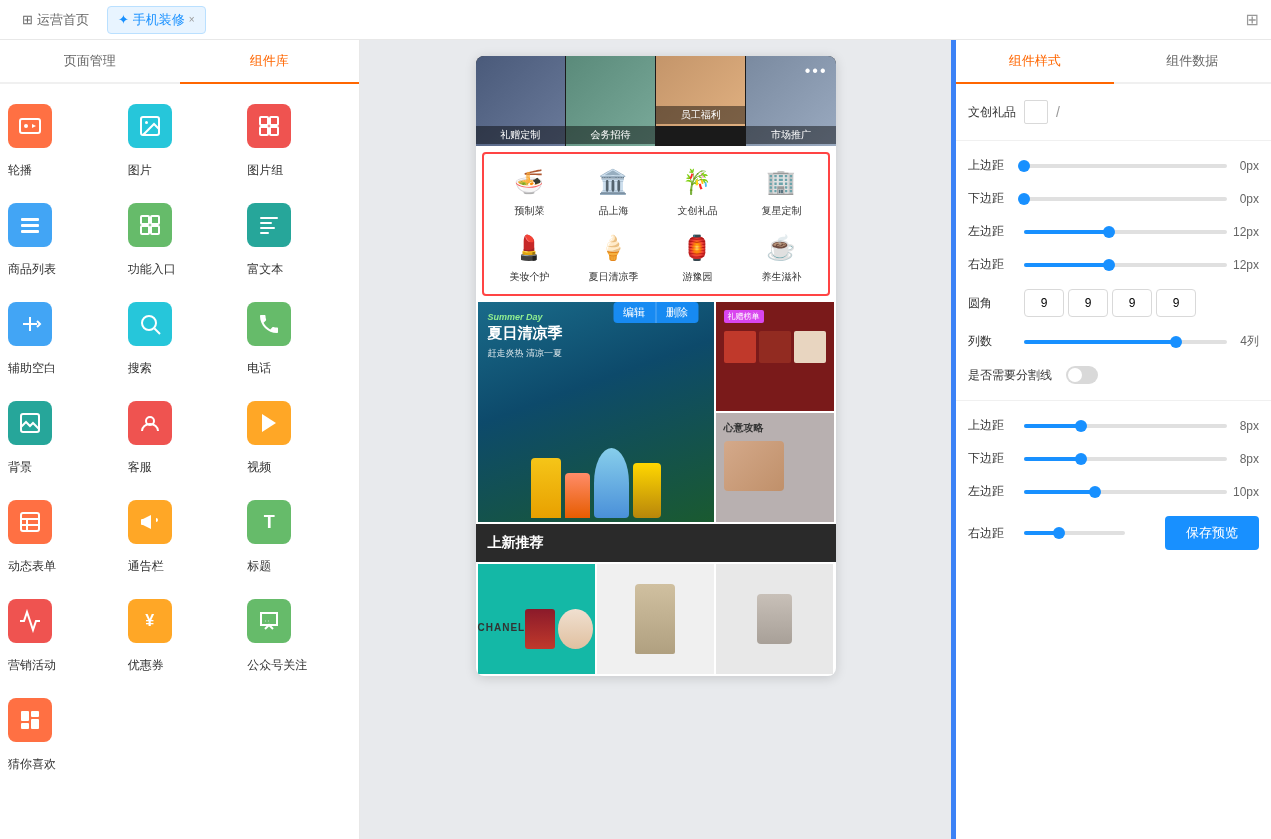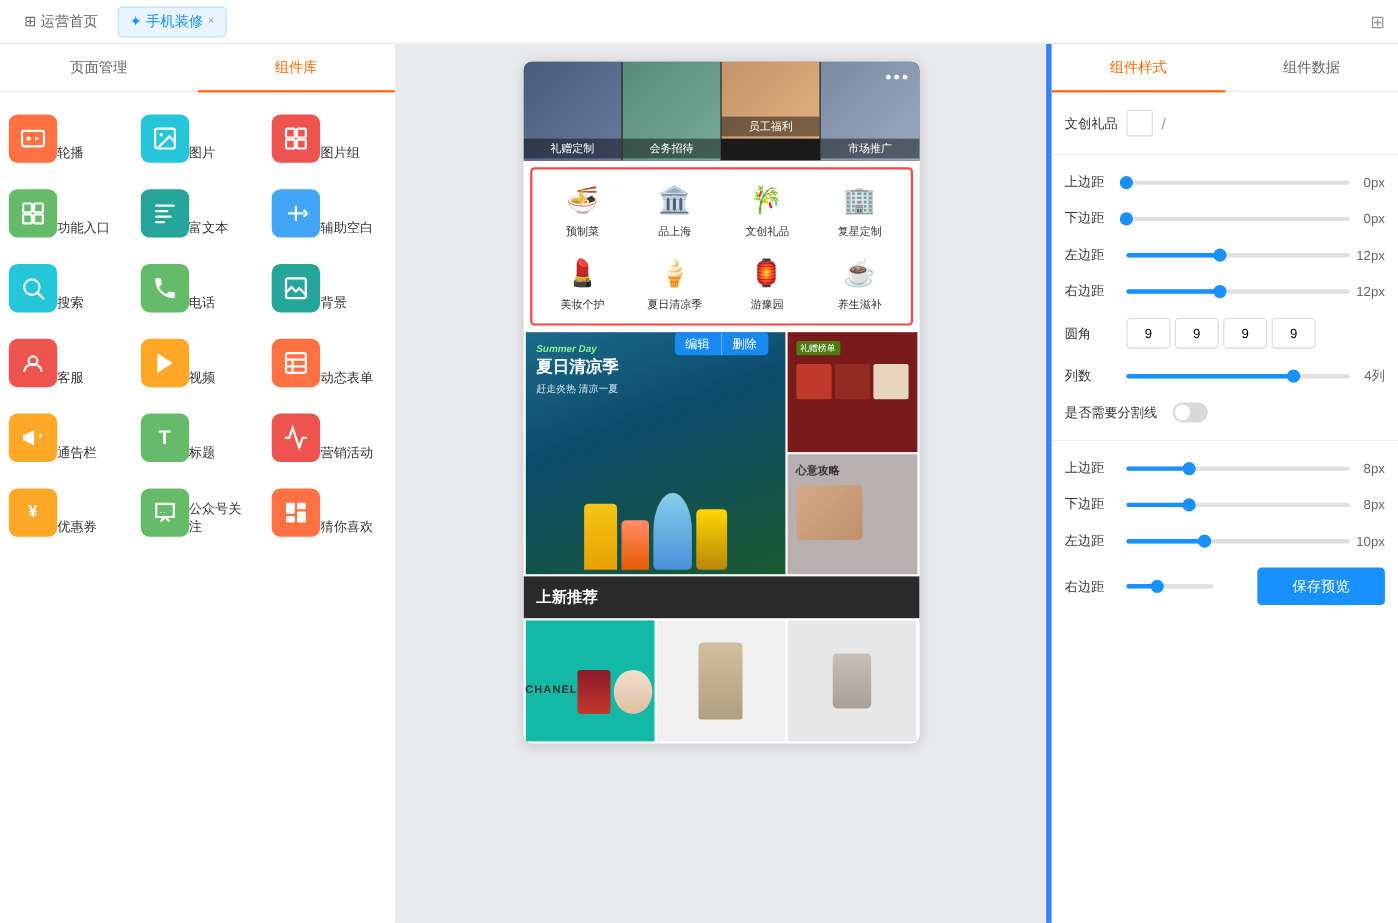--- a/index.html
+++ b/index.html
@@ -24,21 +24,21 @@
     .main-layout { display: flex; height: calc(839px - 40px); }
 
     
     .left-panel { width: 360px; background: #fff; border-right: 1px solid #e8e8e8; display: flex; flex-direction: column; overflow-y: auto; }
     .left-tabs { display: flex; border-bottom: 2px solid #f0f0f0; }
     .left-tab { flex: 1; text-align: center; padding: 12px 0; font-size: 13px; cursor: pointer; color: #666; }
     .left-tab.active { color: #ff6600; border-bottom: 2px solid #ff6600; margin-bottom: -2px; }
 
     .component-grid { display: grid; grid-template-columns: repeat(3, 1fr); gap: 0; padding: 8px 0; }
     .component-item {
-      display: flex; align-items: flex-end; padding: 12px 8px; gap: 0;
+      display: flex; flex-direction: column; align-items: flex-start; padding: 12px 8px; gap: 14px;
       cursor: pointer; border-radius: 6px; transition: background 0.2s;
     }
     .comp-icon {
       width: 44px; height: 44px; border-radius: 8px; display: flex; align-items: center; justify-content: center;
       font-size: 20px; color: #fff;
     }
     .comp-label { font-size: 12px; color: #333; }
 
     
     .canvas-area { flex: 1; background: #e8eaed; display: flex; align-items: flex-start; justify-content: center; padding: 16px; overflow-y: auto; }
@@ -74,21 +74,21 @@
     .slider-val { font-size: 12px; color: #666; min-width: 32px; text-align: right; }
 
     .corner-inputs { display: flex; gap: 4px; }
     .corner-input { width: 40px; height: 28px; border: 1px solid #d9d9d9; border-radius: 4px; text-align: center; font-size: 12px; outline: none; }
     .col-slider { flex: 1; }
 
     .toggle { width: 32px; height: 18px; background: #d9d9d9; border-radius: 9px; position: relative; cursor: pointer; }
     .toggle-thumb { width: 14px; height: 14px; background: #fff; border-radius: 50%; position: absolute; top: 2px; left: 2px; transition: left 0.2s; }
 
     .save-btn {
-      background: #1890ff; color: #fff; border: none; padding: 8px 32px; border-radius: 4px;
+      background: #1890ff; color: #fff; border: none; padding: 8px 21px; border-radius: 4px;
       font-size: 13px; cursor: pointer; margin-left: auto;
     }
 
     .divider { height: 1px; background: #f0f0f0; margin: 0 -12px; }
 
     
     .c-orange { background: #ff7043; }
     .c-cyan { background: #26c6da; }
     .c-red { background: #ef5350; }
     .c-blue { background: #42a5f5; }
@@ -149,20 +149,30 @@
               <rect x="3" y="3" width="8" height="8" rx="1"></rect>
               <rect x="13" y="3" width="8" height="8" rx="1"></rect>
               <rect x="3" y="13" width="8" height="8" rx="1"></rect>
               <rect x="13" y="13" width="8" height="8" rx="1"></rect>
             </svg>
         </div>
         <span class="comp-label">图片组</span>
       </div>
 
       <div class="component-item">
+        <div class="comp-icon c-blue">
+          <svg width="24" height="24" viewBox="0 0 24 24" fill="white">
+              <rect x="3" y="5" width="18" height="3" rx="1"></rect>
+              <rect x="3" y="11" width="18" height="3" rx="1"></rect>
+              <rect x="3" y="17" width="18" height="3" rx="1"></rect>
+            </svg>
+        </div>
+        <span class="comp-label">商品列表</span>
+      </div>
+      <div class="component-item">
         <div class="comp-icon c-green">
           <svg width="24" height="24" viewBox="0 0 24 24" fill="none" stroke="white" stroke-width="2">
               <rect x="3" y="3" width="8" height="8" rx="1"></rect>
               <rect x="13" y="3" width="8" height="8" rx="1"></rect>
               <rect x="3" y="13" width="8" height="8" rx="1"></rect>
               <rect x="13" y="13" width="8" height="8" rx="1"></rect>
             </svg>
         </div>
         <span class="comp-label">功能入口</span>
       </div>
@@ -365,21 +375,21 @@
             <div style="position:absolute; bottom:4px; left:4px; right:4px; height:100px; display:flex; align-items:flex-end; justify-content:center;">
               <div style="width:30px;height:60px;background:linear-gradient(180deg,#f5c518,#e8a000);border-radius:4px 4px 0 0;margin:0 2px;"></div>
               <div style="width:25px;height:45px;background:linear-gradient(180deg,#ff8c69,#e65c00);border-radius:4px 4px 0 0;margin:0 2px;"></div>
               <div style="width:35px;height:70px;background:linear-gradient(180deg,#87ceeb,#4a90d9);border-radius:50% 50% 4px 4px;margin:0 2px;"></div>
               <div style="width:28px;height:55px;background:linear-gradient(180deg,#ffd700,#b8860b);border-radius:4px;margin:0 2px;"></div>
             </div>
           </div>
 
           <div style="width:118px;display:flex;flex-direction:column;gap:2px;">
             <div style="flex:1;background:#7a1a1a;padding:8px;display:flex;flex-direction:column;">
-              <span style="background:#4d7c0f;color:#fff;font-size:8px;padding:1px 4px;border-radius:2px;display:inline-block;margin-bottom:4px;width:fit-content;">礼赠榜单</span>
+              <span style="background:#d946ef;color:#fff;font-size:8px;padding:1px 4px;border-radius:2px;display:inline-block;margin-bottom:4px;width:fit-content;">礼赠榜单</span>
               <div style="display:flex;gap:3px;flex-wrap:wrap;margin-top:4px;">
                 <div style="width:32px;height:32px;background:#c0392b;border-radius:2px;"></div>
                 <div style="width:32px;height:32px;background:#922b21;border-radius:2px;"></div>
                 <div style="width:32px;height:32px;background:#e8d5c0;border-radius:2px;"></div>
               </div>
             </div>
             <div style="flex:1;background:#b8b0b0;padding:8px;">
               <div style="font-size:10px;color:#333;font-weight:bold;">心意攻略</div>
               <div style="width:60px;height:50px;background:linear-gradient(135deg,#d4a98a,#c0906a);border-radius:4px;margin-top:6px;"></div>
             </div>

